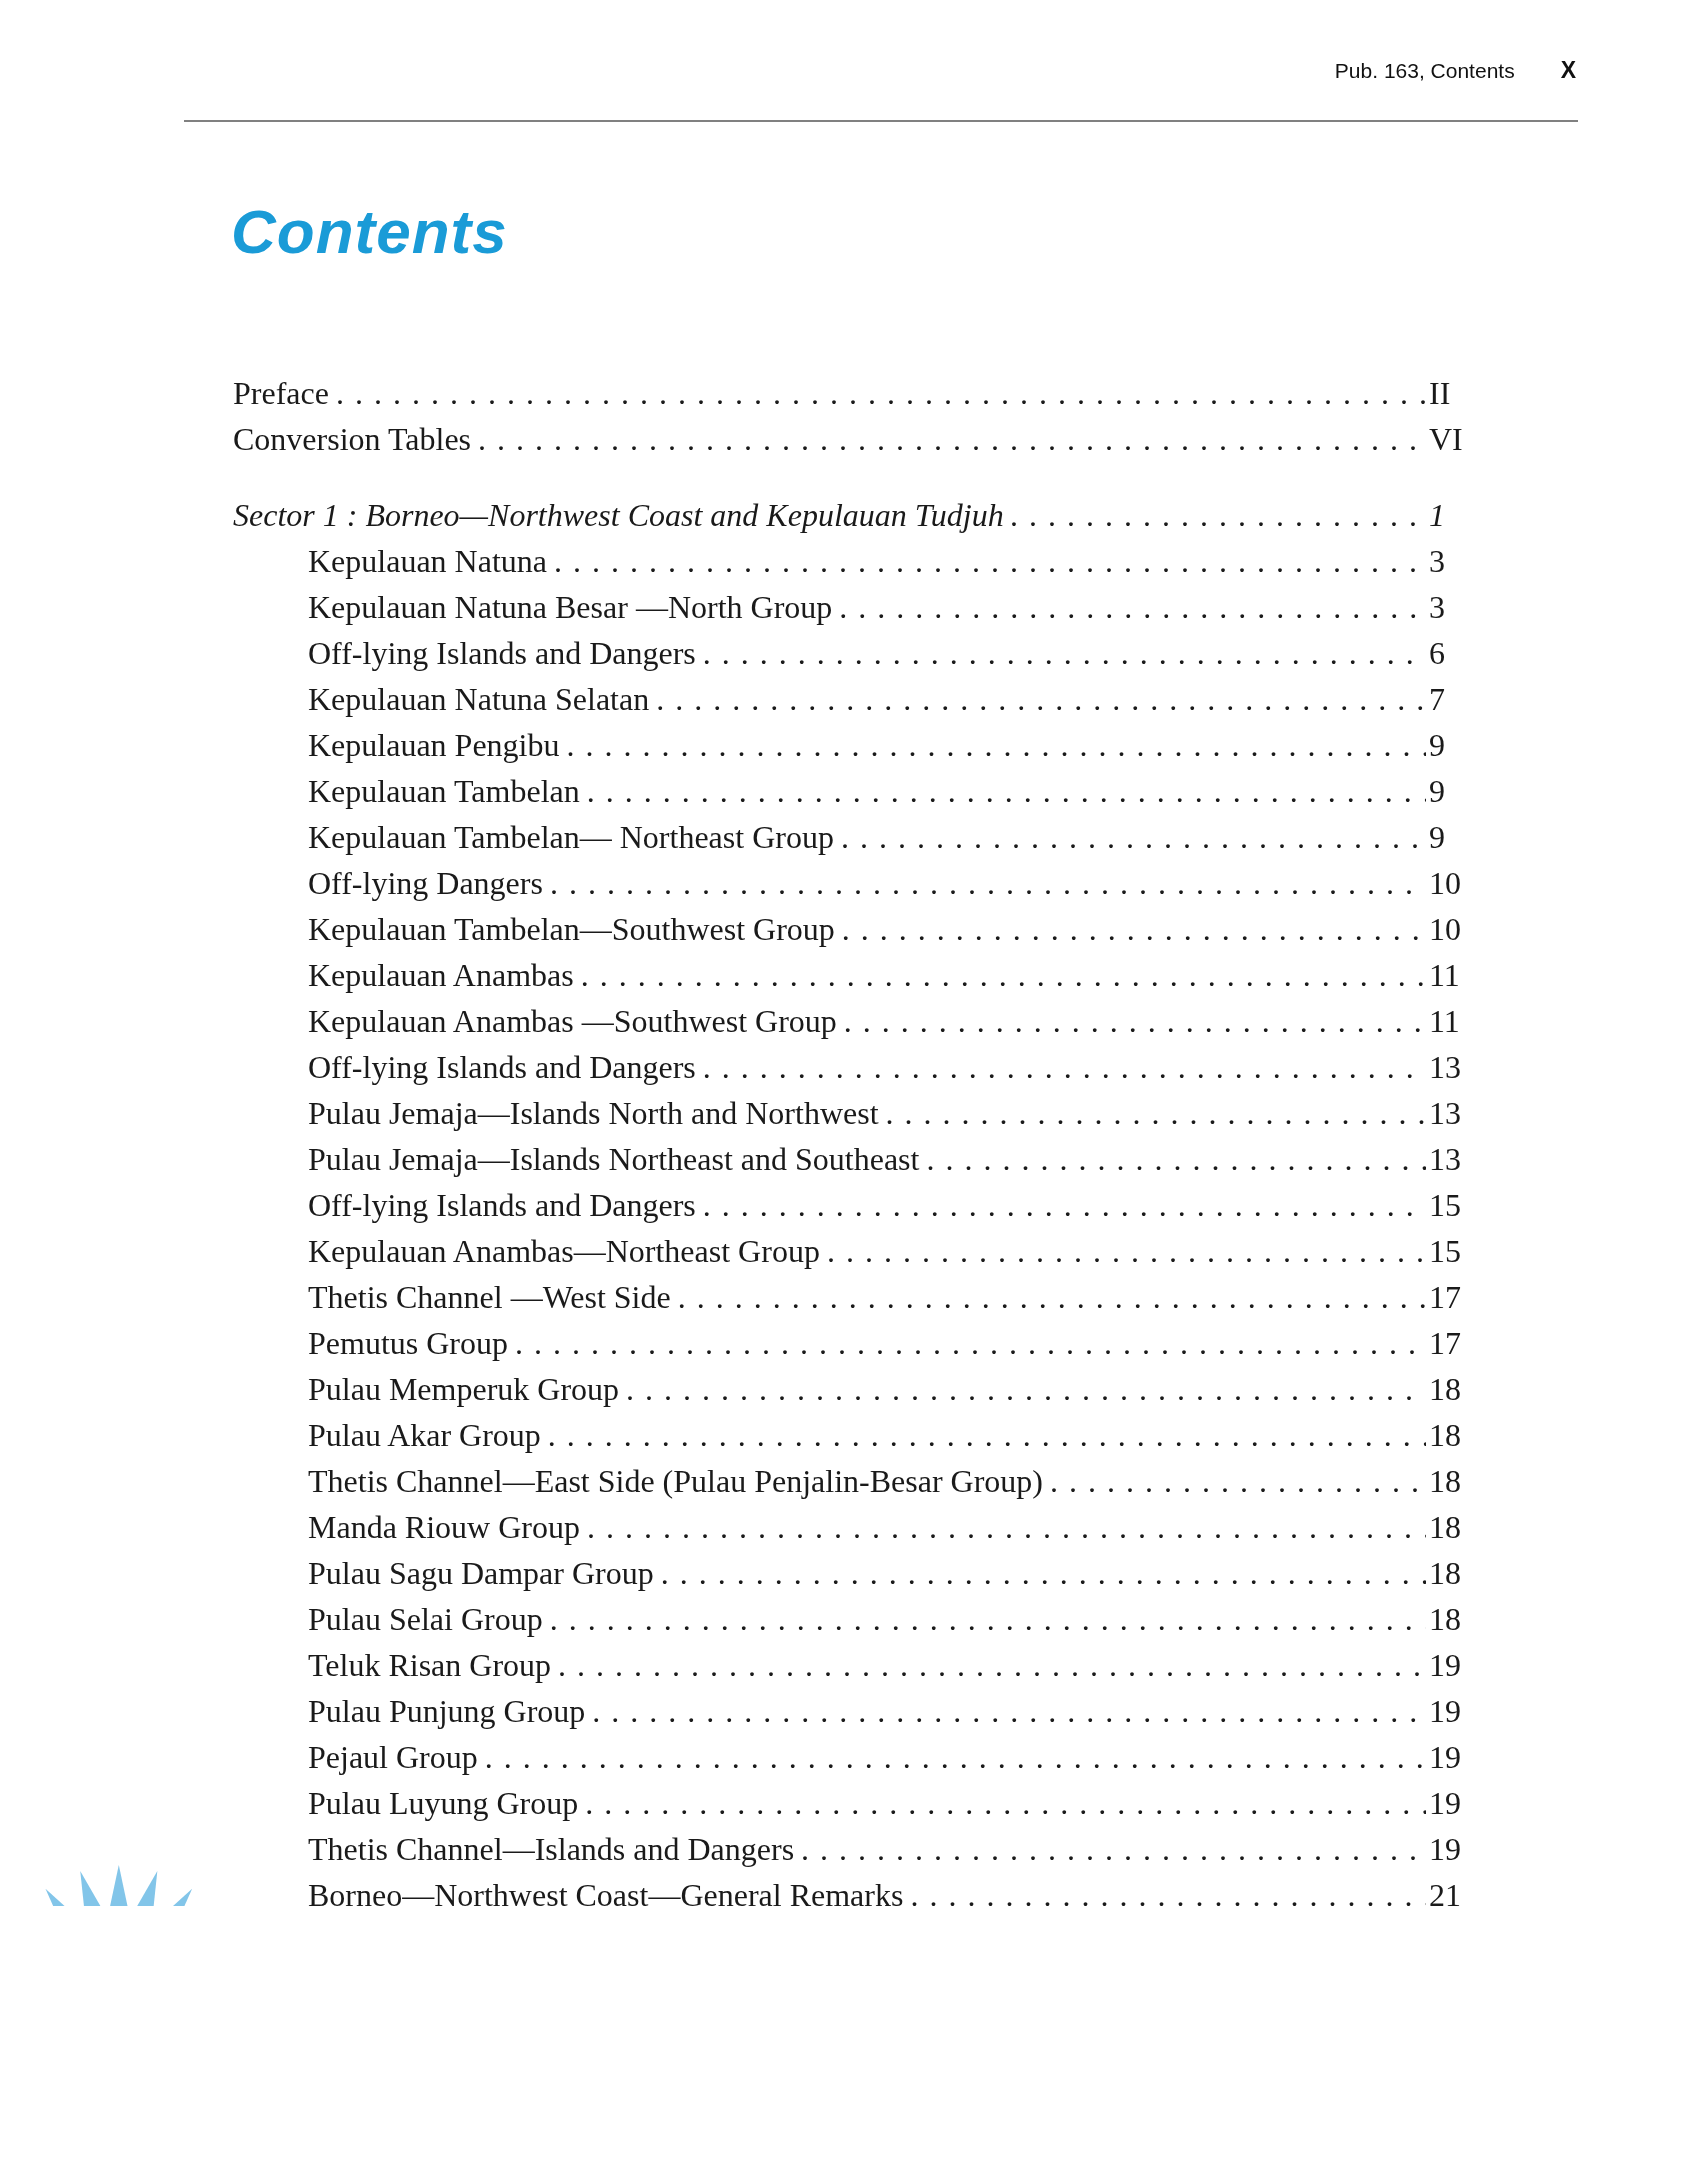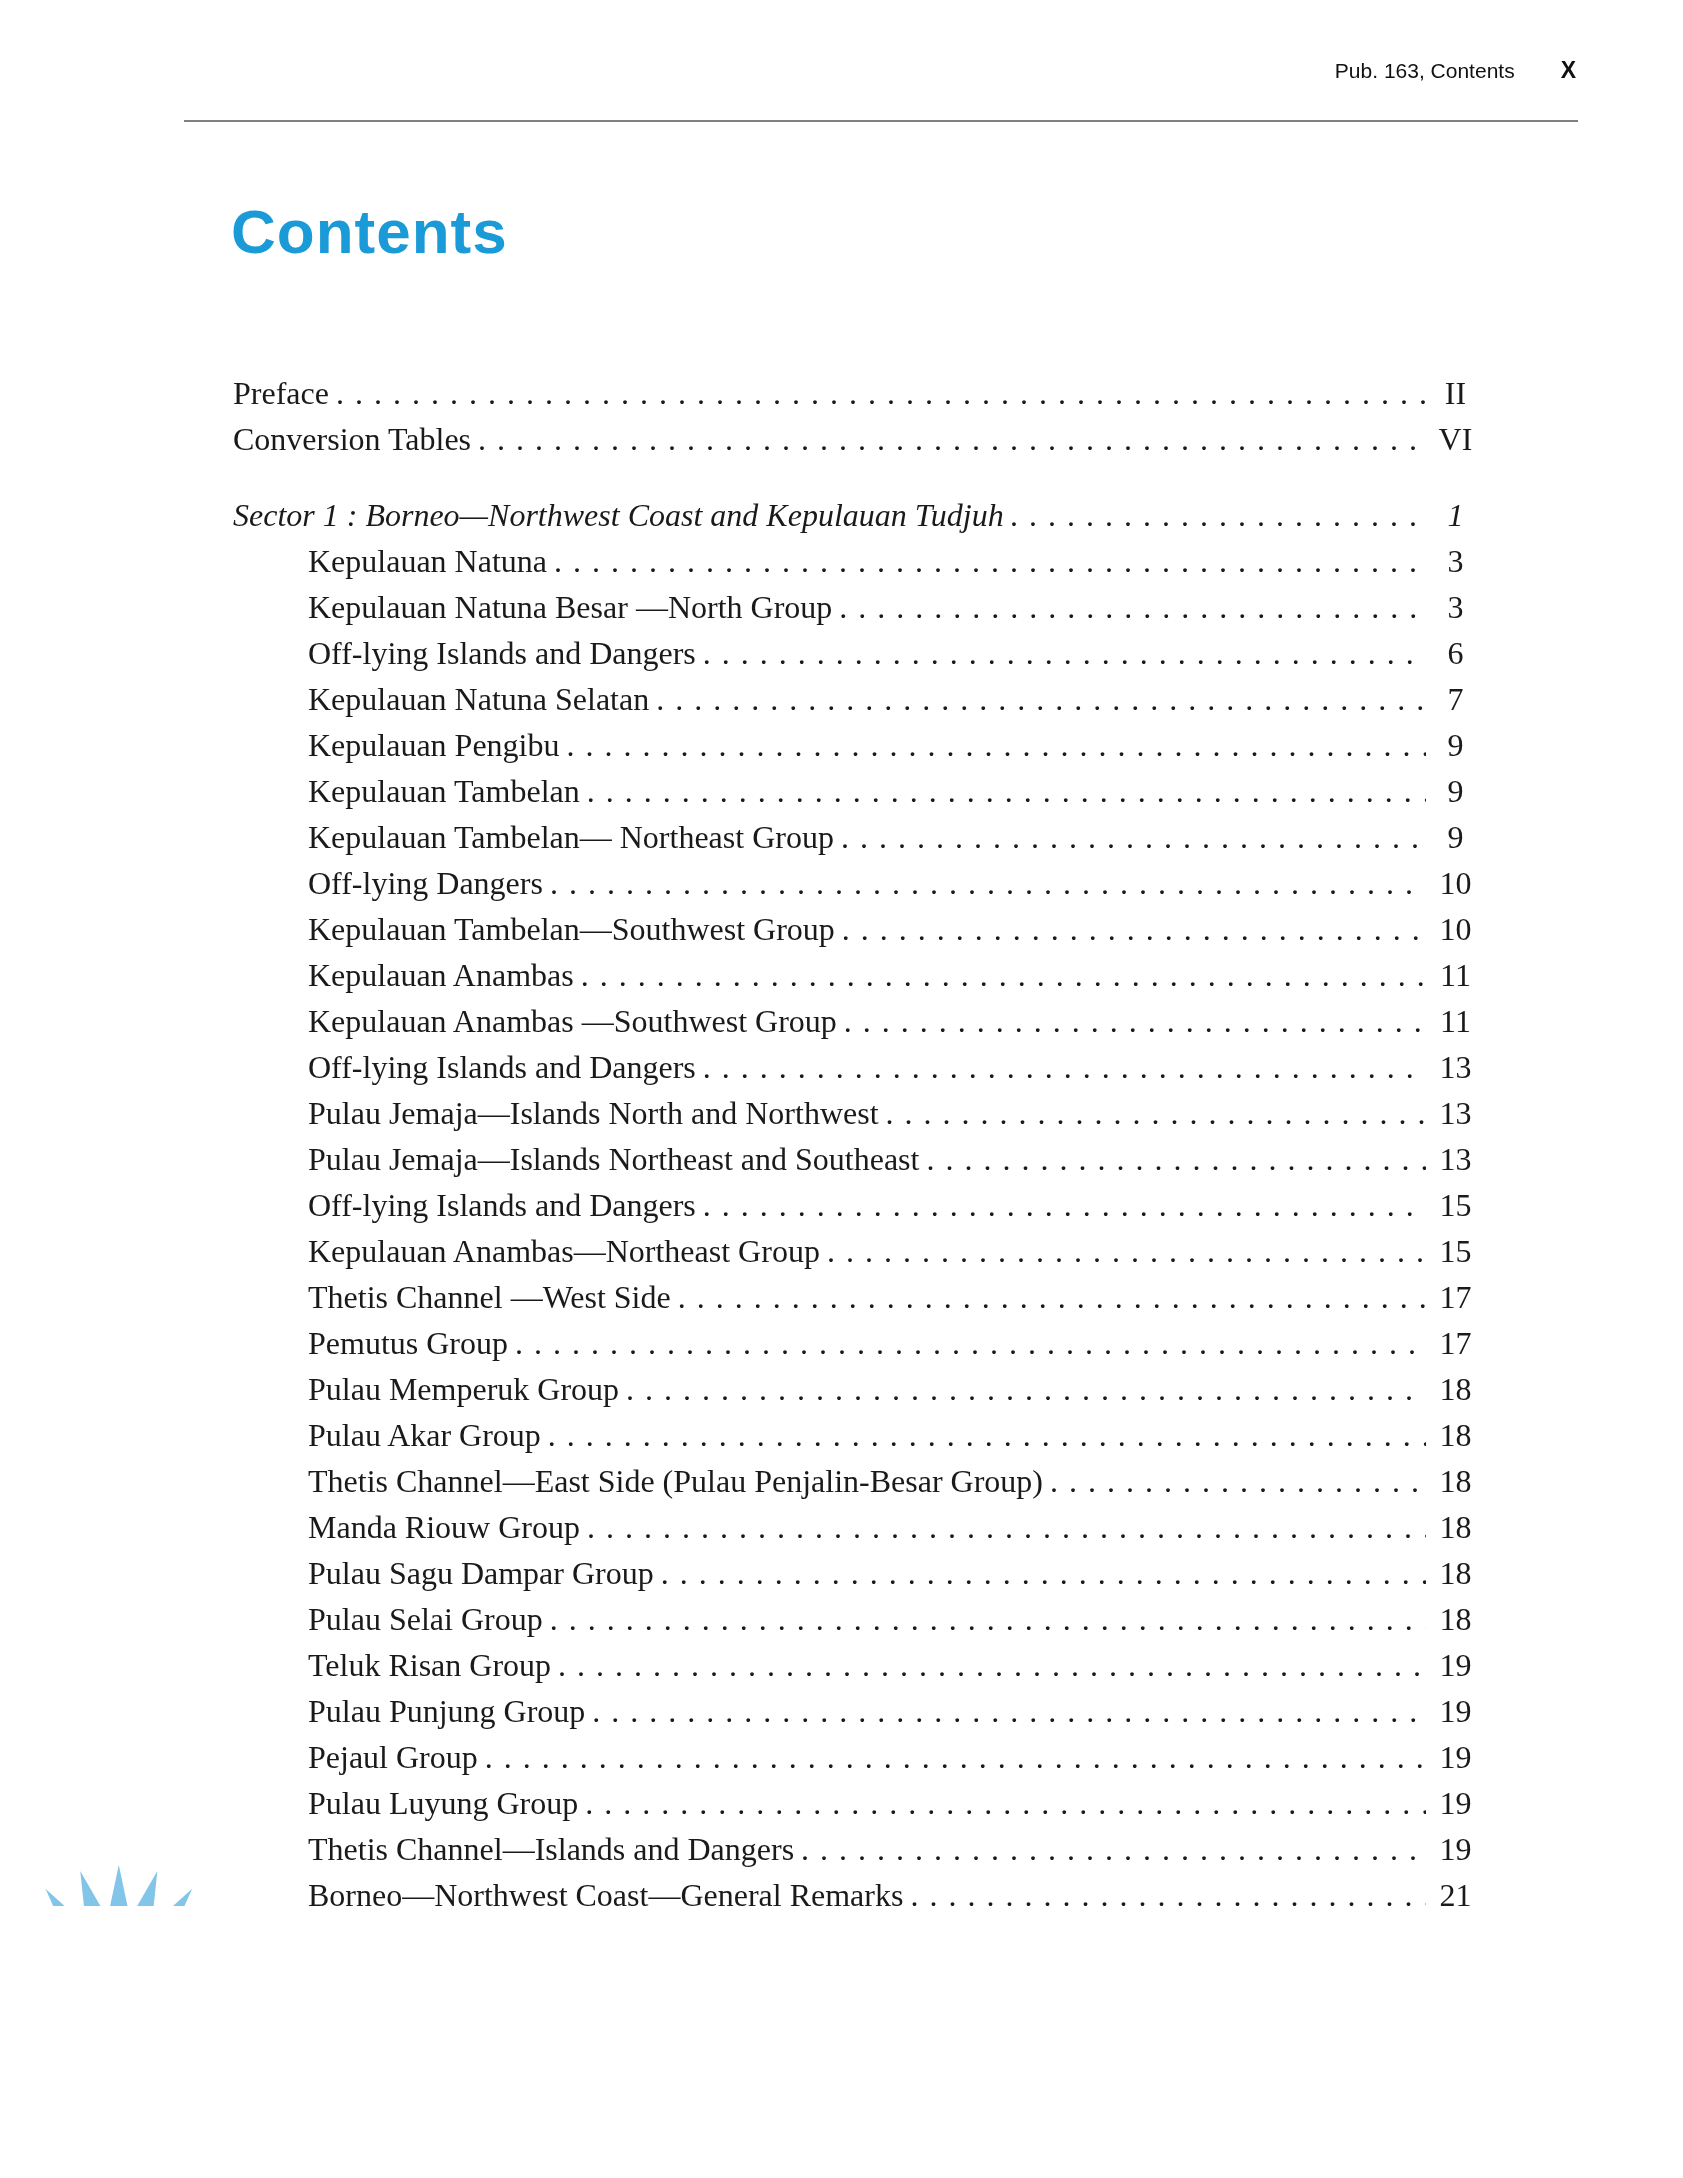--- a/index.html
+++ b/index.html
@@ -68,21 +68,21 @@
     overflow: hidden;
     margin: 0 3px 0 7px;
     letter-spacing: 1.5px;
   }
   .toc-dots::after {
     content: ". . . . . . . . . . . . . . . . . . . . . . . . . . . . . . . . . . . . . . . . . . . . . . . . . . . . . . . . . . . . . . . . . . . . . . . . . . . . . . . . . . . . . . . . . . . . . . . . . . . . . . . . . . . . . . . . . . . . ";
   }
   .toc-page {
     flex: 0 0 auto;
     min-width: 53px;
-    text-align: center;
+    text-align: left;
   }
   .watermark {
     position: absolute;
     left: 0;
     top: 1843px;
     width: 1683px;
     height: 335px;
     pointer-events: none;
   }
   .wm-text {
@@ -96,21 +96,21 @@
 
 <div class="page">
 
   <div class="page-header">
     <span>Pub. 163, Contents</span>
     <span class="folio">X</span>
   </div>
 
   <div class="header-rule"></div>
 
-  <h1 class="doc-title" style="color: rgb(26, 155, 215);">Contents</h1>
+  <h1 class="doc-title" style="color: rgb(26, 155, 215); font-style: italic;">Contents</h1>
 
   <main class="toc">
 
       <div class="toc-row">
         <span class="toc-label">Preface</span>
         <span class="toc-dots"></span>
         <span class="toc-page">II</span>
       </div>
 
       <div class="toc-row">

